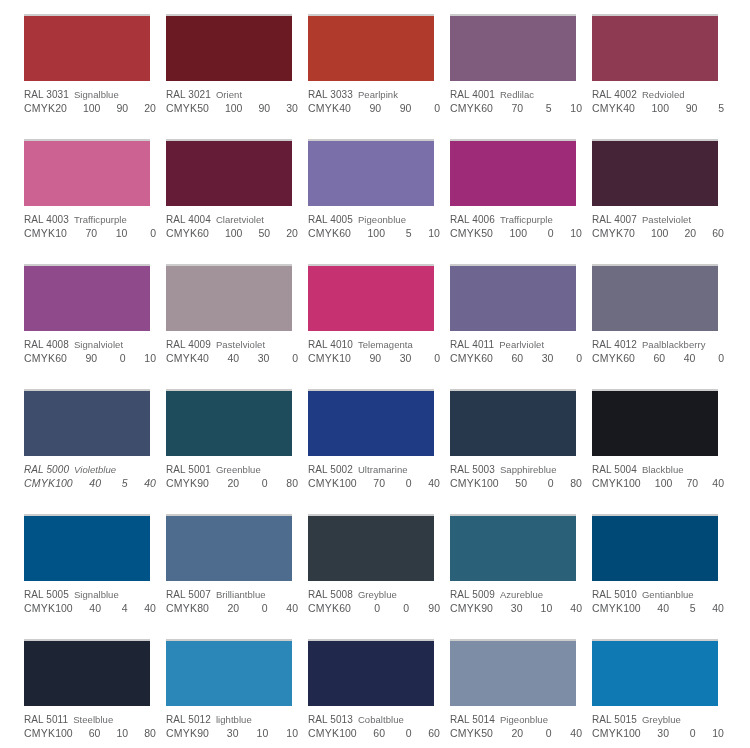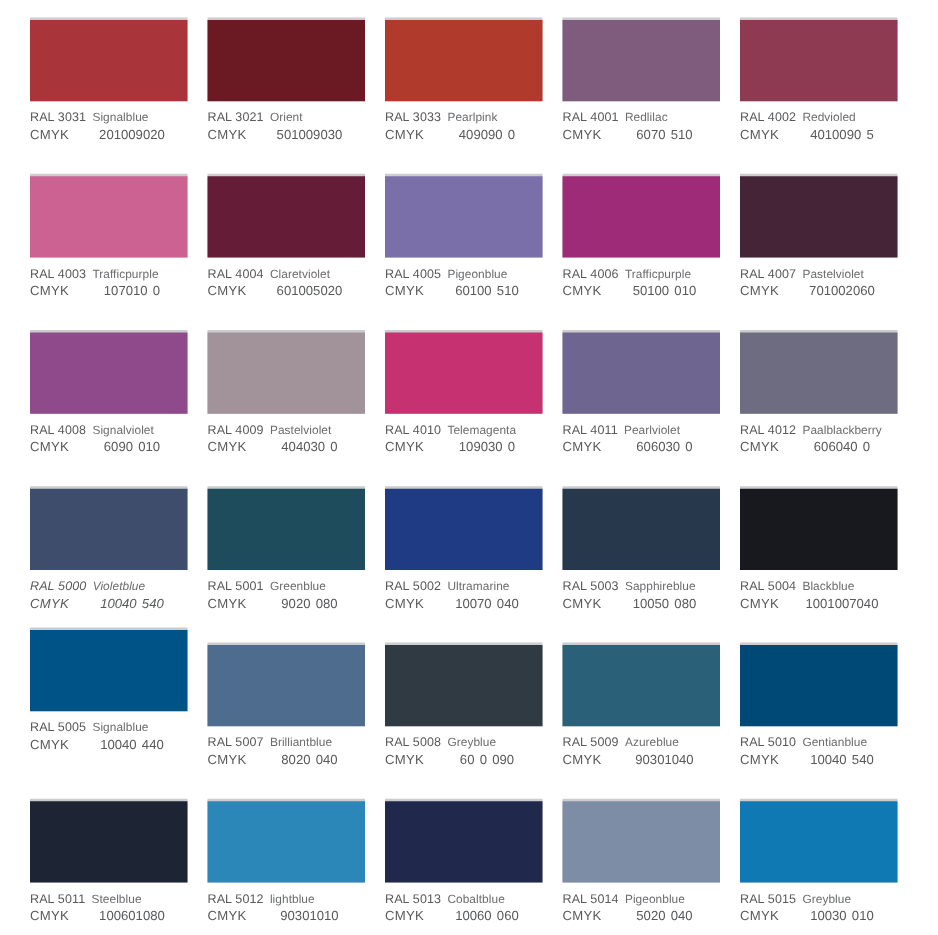--- a/index.html
+++ b/index.html
@@ -71,21 +71,21 @@
     align-items: baseline;
   }
   .cmyk-label {
     font-size: 10.5px;
     color: #58595b;
     letter-spacing: 0.2px;
   }
   .cmyk-vals {
     flex: 1;
     display: flex;
-    justify-content: center;
+    justify-content: space-between;
     gap: 0;
     padding-right: 2px;
   }
   .cmyk-vals span {
     font-size: 10.5px;
     color: #58595b;
     text-align: right;
     min-width: 10px;
   }
 </style>
@@ -386,21 +386,21 @@
       <div class="cmyk-line">
         <span class="cmyk-label">CMYK</span>
         <span class="cmyk-vals">
           <span>100</span>
           <span>100</span>
           <span>70</span>
           <span>40</span>
         </span>
       </div>
     </div>
-    <div class="swatch-card" style="left: 0px; top: 488px;">
+    <div class="swatch-card" style="left: 0px; top: 500px;">
       <div class="swatch-chip">
         <div class="swatch-chip-inner" style="background: rgb(0, 83, 135);"></div>
       </div>
       <div class="name-line"><span class="ral-code">RAL 5005</span><span class="color-name">Signalblue</span></div>
       <div class="cmyk-line">
         <span class="cmyk-label">CMYK</span>
         <span class="cmyk-vals">
           <span>100</span>
           <span>40</span>
           <span>4</span>

